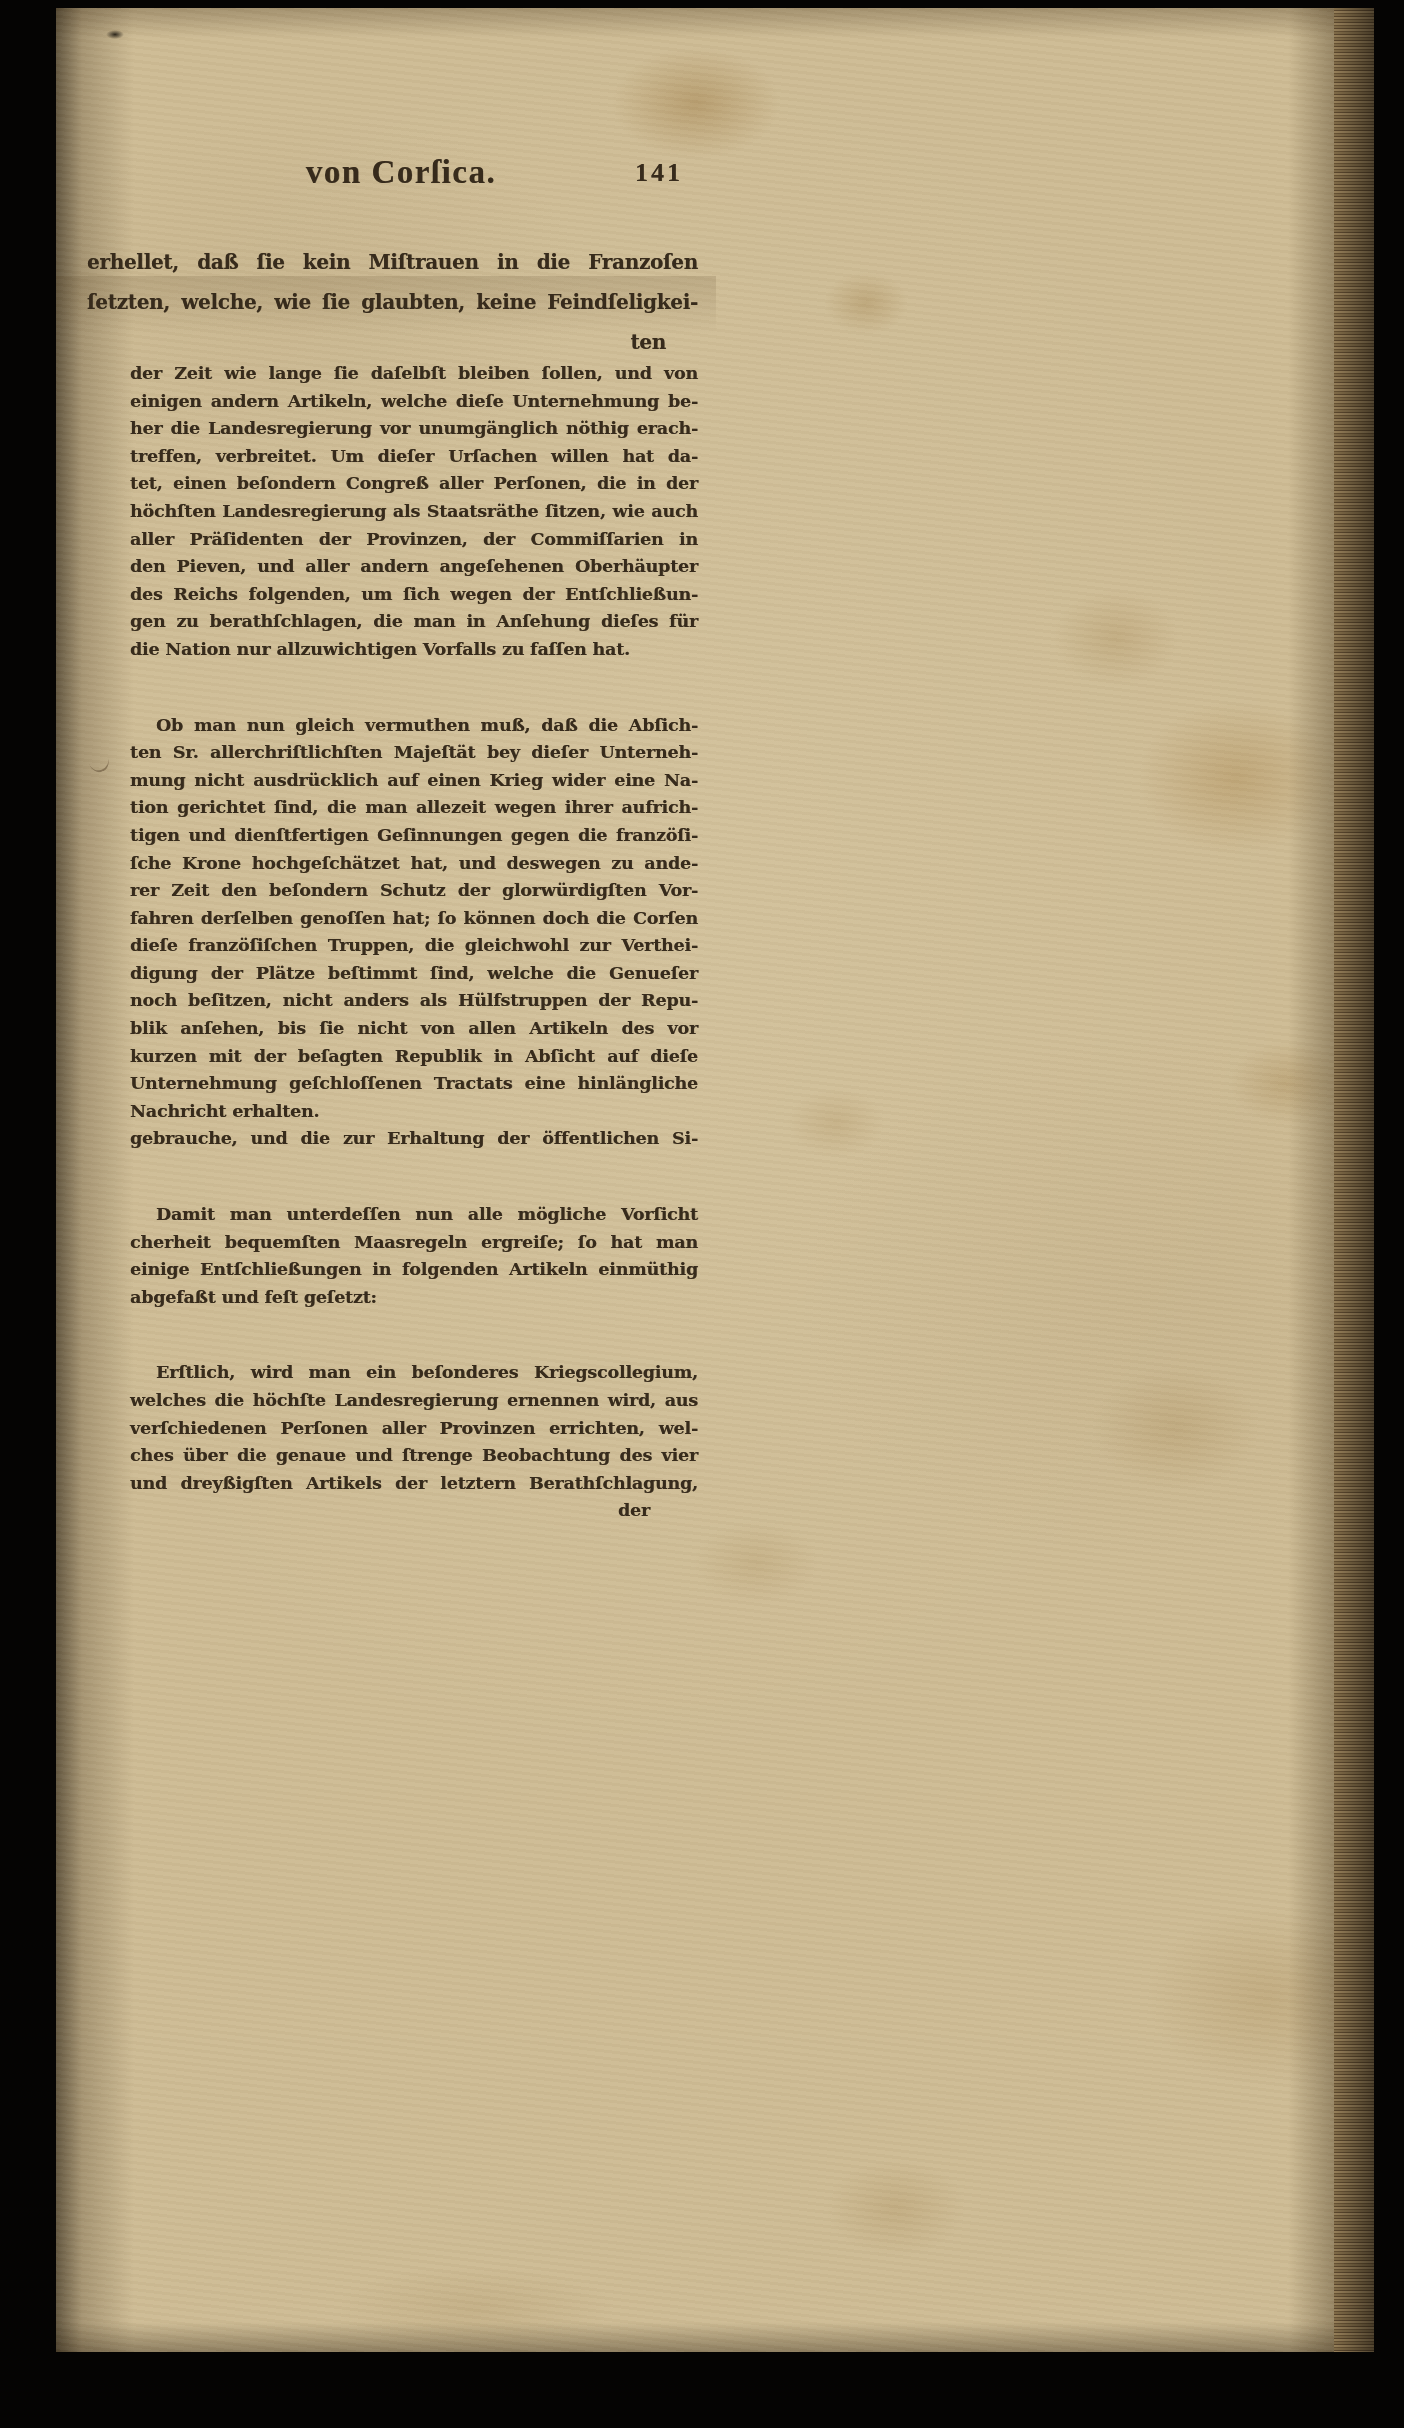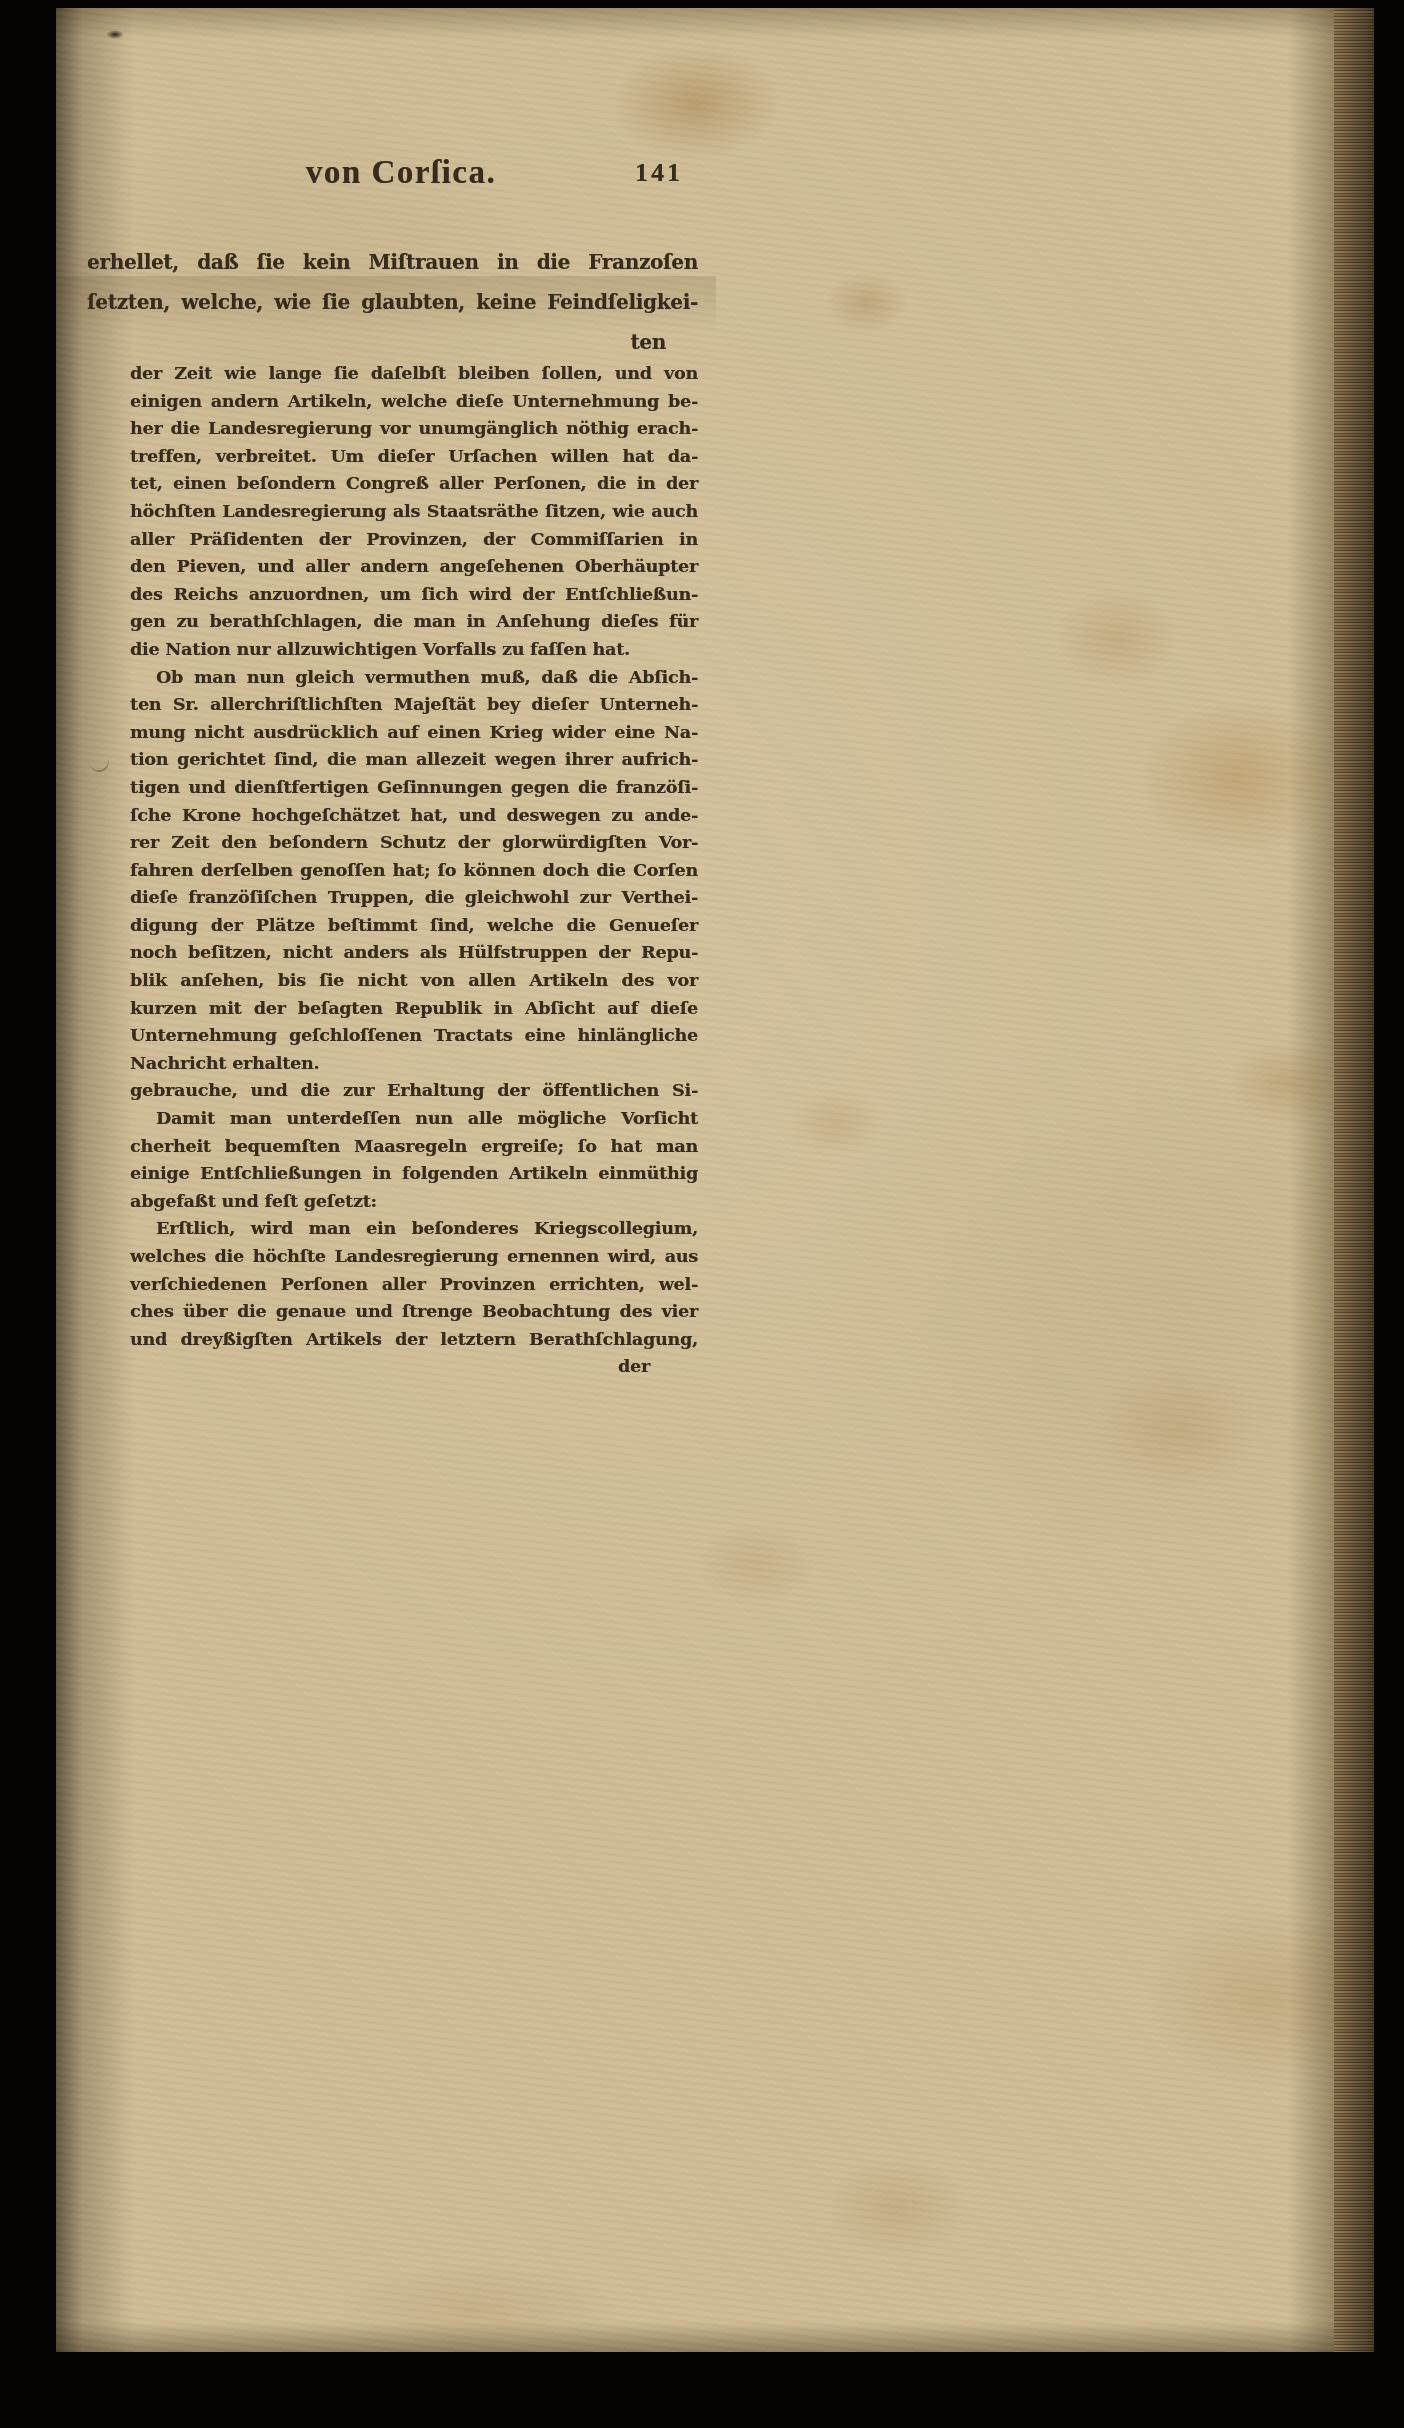--- a/index.html
+++ b/index.html
@@ -55,21 +55,21 @@
   .ink{color:#372b1c;font-weight:700;text-shadow:.3px .3px .4px rgba(55,43,28,.55);}
   .header{position:absolute;left:39px;top:146px;width:612px;font-family:Liberation Serif, serif;}
   .title{display:block;text-align:center;font-size:33px;letter-spacing:1.5px;}
   .pagenum{position:absolute;right:24px;top:4px;font-size:26px;letter-spacing:3px;}
 
   .intro{position:absolute;left:31px;top:206px;width:611px;font-size:20px;line-height:40px;letter-spacing:-.3px;margin-top:28px;}
   .main {position:absolute;left:74px;top:352px;width:568px;font-size:17.5px;line-height:27.6px;letter-spacing:-.2px;}
 
   .line{text-align:justify;text-align-last:justify;white-space:normal;}
   .line.endp{text-align-last:left;}
-  .line.indent{text-indent:26px;}
+  .line.indent{text-indent:26px;margin-top:48px;}
   .cw{text-align:left;text-align-last:right;}
   .intro-cw{padding-right:32px;}
   .main-cw{padding-right:48px;}
 
   
   .fore-edge{
     position:absolute;left:1334px;top:8px;width:40px;height:2344px;
     background-image:
       linear-gradient(to right, rgba(0,0,0,.18), rgba(0,0,0,.55)),
       repeating-linear-gradient(to bottom,
@@ -106,21 +106,21 @@
     <div class="main ink">
       <div class="lines">
           <div class="line">der Zeit wie lange ſie daſelbſt bleiben ſollen, und von</div>
           <div class="line">einigen andern Artikeln, welche dieſe Unternehmung be-</div>
           <div class="line">her die Landesregierung vor unumgänglich nöthig erach-</div>
           <div class="line">treffen, verbreitet. Um dieſer Urſachen willen hat da-</div>
           <div class="line">tet, einen beſondern Congreß aller Perſonen, die in der</div>
           <div class="line">höchſten Landesregierung als Staatsräthe ſitzen, wie auch</div>
           <div class="line">aller Präſidenten der Provinzen, der Commiſſarien in</div>
           <div class="line">den Pieven, und aller andern angeſehenen Oberhäupter</div>
-          <div class="line">des Reichs anzuordnen, um ſich wird der Entſchließun-</div>
+          <div class="line">des Reichs folgenden, um ſich wegen der Entſchließun-</div>
           <div class="line">gen zu berathſchlagen, die man in Anſehung dieſes für</div>
           <div class="line endp">die Nation nur allzuwichtigen Vorfalls zu faſſen hat.</div>
           <div class="line indent">Ob man nun gleich vermuthen muß, daß die Abſich-</div>
           <div class="line">ten Sr. allerchriſtlichſten Majeſtät bey dieſer Unterneh-</div>
           <div class="line">mung nicht ausdrücklich auf einen Krieg wider eine Na-</div>
           <div class="line">tion gerichtet ſind, die man allezeit wegen ihrer aufrich-</div>
           <div class="line">tigen und dienſtfertigen Geſinnungen gegen die franzöſi-</div>
           <div class="line">ſche Krone hochgeſchätzet hat, und deswegen zu ande-</div>
           <div class="line">rer Zeit den beſondern Schutz der glorwürdigſten Vor-</div>
           <div class="line">fahren derſelben genoſſen hat; ſo können doch die Corſen</div>

